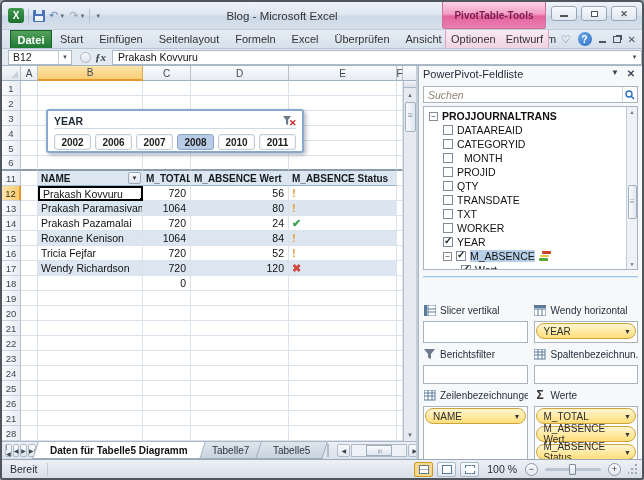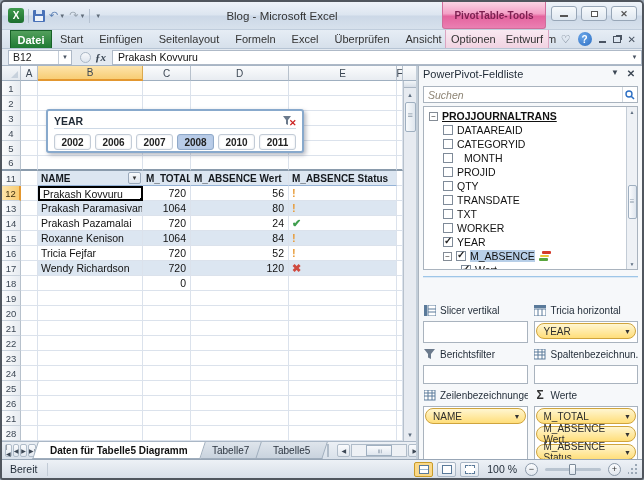--- a/index.html
+++ b/index.html
@@ -606,21 +606,21 @@
         <span class="mag">
           <svg width="10" height="10" viewBox="0 0 10 10">
               <circle cx="4" cy="4" r="3" fill="none" stroke="#2c6fc4" stroke-width="1.4"></circle>
               <line x1="6.2" y1="6.2" x2="9" y2="9" stroke="#2c6fc4" stroke-width="1.6"></line>
             </svg>
         </span>
       </div>
       <div class="tree" id="fieldtree">
         <div class="titem" style="padding-left: 2px;">
             <div class="expander">−</div>
-            <span class="lbl" style="font-weight: bold; text-decoration: underline;">PROJJOURNALTRANS</span>
+            <span class="lbl" style="font-weight: bold;">PROJJOURNALTRANS</span>
           </div>
           <div class="titem" style="padding-left: 16px;">
             <div class="cbox"></div>
             <span class="lbl">DATAAREAID</span>
           </div>
           <div class="titem" style="padding-left: 16px;">
             <div class="cbox"></div>
             <span class="lbl">CATEGORYID</span>
           </div>
           <div class="titem" style="padding-left: 16px; gap: 7px;">
@@ -686,21 +686,21 @@
           </div>
           <div class="zone-label">
             <span class="zicon">
               <svg width="12" height="11">
                 <rect x="0" y="0" width="12" height="3" fill="#5a7a9a"></rect>
                 <rect x="0" y="4" width="12" height="7" fill="#fff" stroke="#5a7a9a"></rect>
                 <line x1="4" y1="4" x2="4" y2="11" stroke="#5a7a9a"></line>
                 <line x1="8" y1="4" x2="8" y2="11" stroke="#5a7a9a"></line>
               </svg>
             </span>
-            <span>Tricia horizontal</span>
+            <span>Wendy horizontal</span>
           </div>
           <div class="zone-box"></div>
           <div class="zone-box">
             <div class="pill">
               <span>YEAR</span>
               <span class="pill-arrow">▼</span>
             </div>
           </div>
           <div class="zone-label">
             <span class="zicon">

